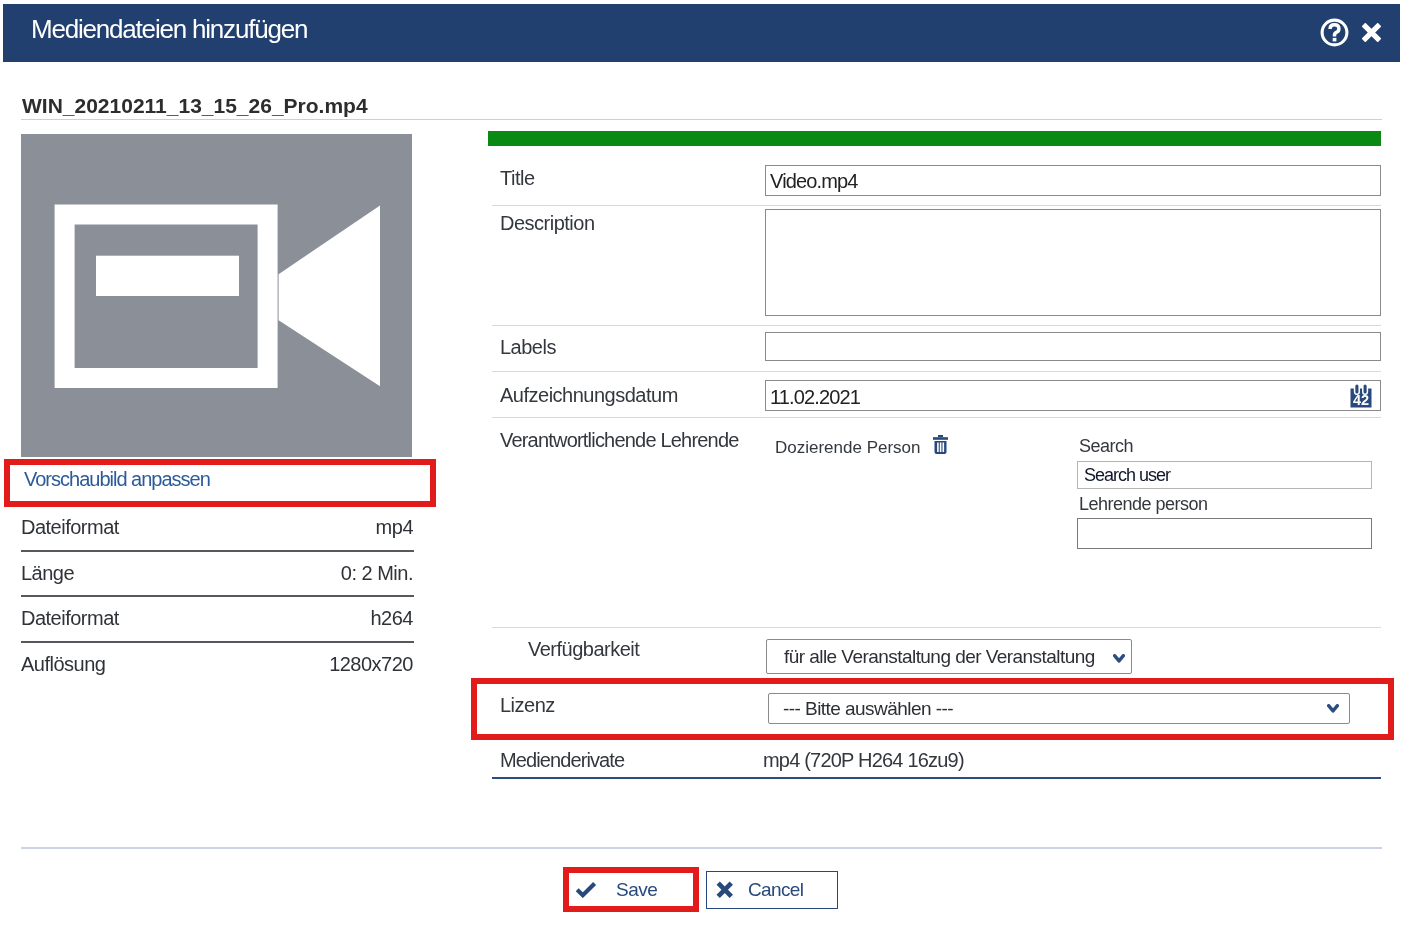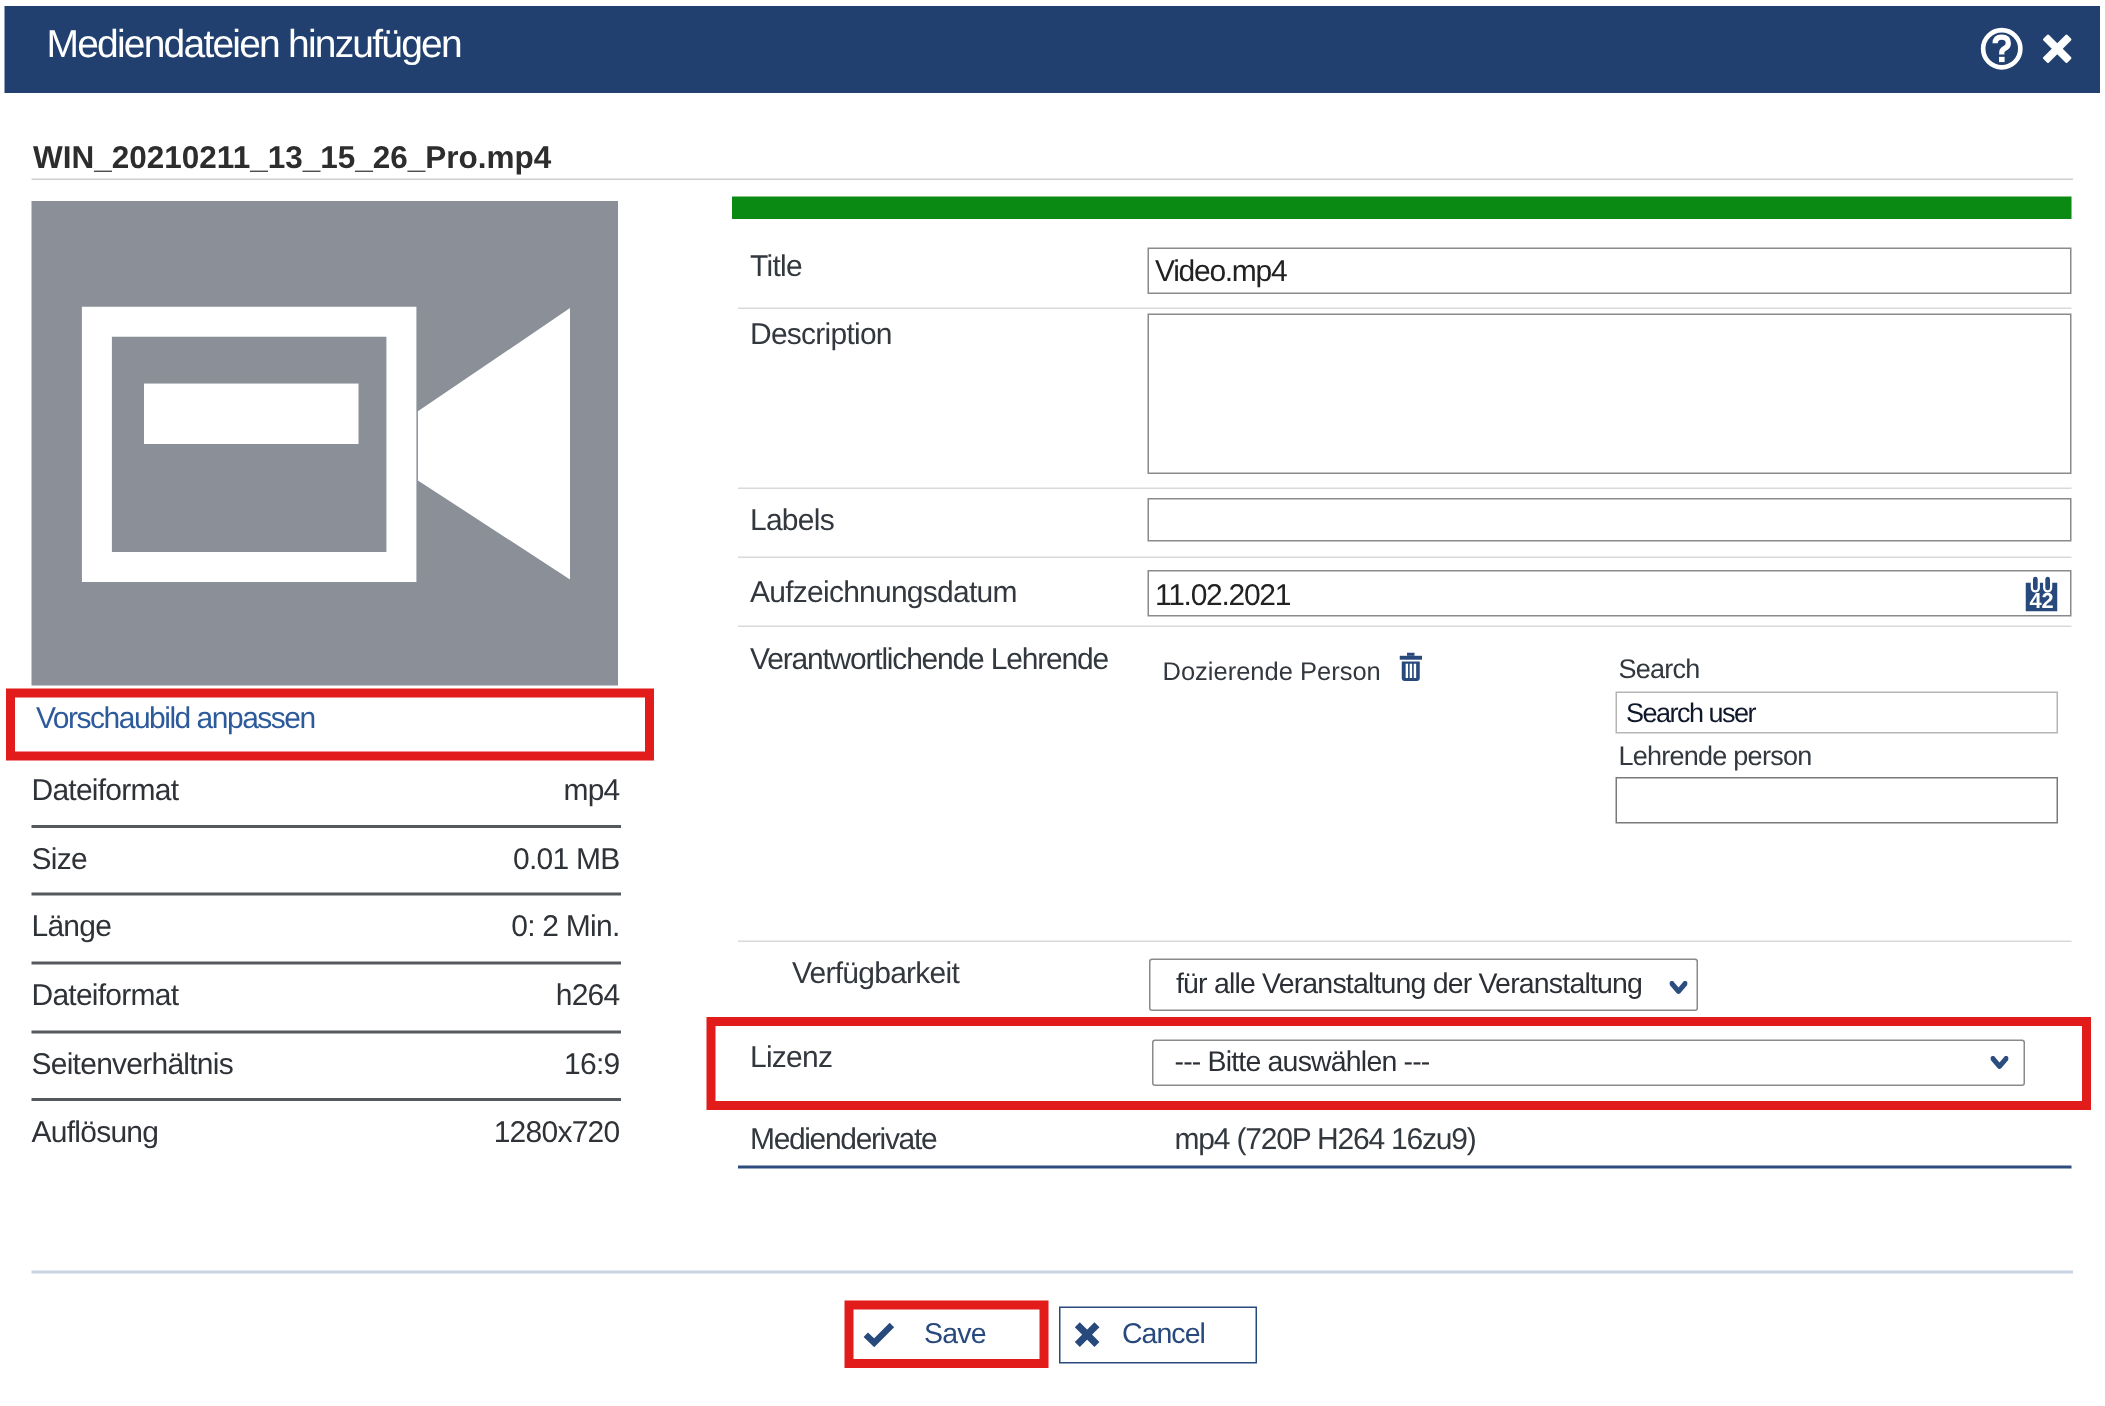--- a/index.html
+++ b/index.html
@@ -36,34 +36,26 @@
 
 <div class="abs" style="left:4px;top:459px;width:432px;height:48px;border:6px solid #e21b1b;box-sizing:border-box;"></div>
 <div class="abs" style="left:24px;top:461px;height:36px;line-height:36px;font-size:20px;color:#2d5a9b;letter-spacing:-1.0px;">Vorschaubild anpassen</div>
 
 <div class="abs" style="left:21px;top:506px;width:393px;">
   <div style="height:43.7px;border-bottom:2px solid #55585c;position:relative;">
     <span style="position:absolute;left:0px;top:10px;font-size:20px;color:#2f3338;letter-spacing:-0.5px;">Dateiformat</span>
     <span style="position:absolute;right:1px;top:10px;font-size:20px;color:#2f3338;letter-spacing:-0.5px;">mp4</span>
   </div>
   <div style="height:43.7px;border-bottom:2px solid #55585c;position:relative;">
-    <span style="position:absolute;left:0px;top:10px;font-size:20px;color:#2f3338;letter-spacing:-0.5px;">Size</span>
-    <span style="position:absolute;right:1px;top:10px;font-size:20px;color:#2f3338;letter-spacing:-0.5px;">0.01 MB</span>
-  </div>
-  <div style="height:43.7px;border-bottom:2px solid #55585c;position:relative;">
     <span style="position:absolute;left:0px;top:10px;font-size:20px;color:#2f3338;letter-spacing:-0.5px;">Länge</span>
     <span style="position:absolute;right:1px;top:10px;font-size:20px;color:#2f3338;letter-spacing:-0.5px;">0: 2 Min.</span>
   </div>
   <div style="height:43.7px;border-bottom:2px solid #55585c;position:relative;">
     <span style="position:absolute;left:0px;top:10px;font-size:20px;color:#2f3338;letter-spacing:-0.5px;">Dateiformat</span>
     <span style="position:absolute;right:1px;top:10px;font-size:20px;color:#2f3338;letter-spacing:-0.5px;">h264</span>
-  </div>
-  <div style="height:43.7px;border-bottom:2px solid #55585c;position:relative;">
-    <span style="position:absolute;left:0px;top:10px;font-size:20px;color:#2f3338;letter-spacing:-0.5px;">Seitenverhältnis</span>
-    <span style="position:absolute;right:1px;top:10px;font-size:20px;color:#2f3338;letter-spacing:-0.5px;">16:9</span>
   </div>
   <div style="height:43.7px;position:relative;">
     <span style="position:absolute;left:0px;top:10px;font-size:20px;color:#2f3338;letter-spacing:-0.5px;">Auflösung</span>
     <span style="position:absolute;right:1px;top:10px;font-size:20px;color:#2f3338;letter-spacing:-0.5px;">1280x720</span>
   </div>
 </div>
 
 <div class="abs" style="left:488px;top:131px;width:893px;height:15px;background:#0a8a12;"></div>
 
 <div class="lbl" style="left:500px;top:167px;">Title</div>
@@ -117,21 +109,21 @@
 
 <div class="abs" style="left:471px;top:678px;width:923px;height:62px;border:6px solid #e21b1b;box-sizing:border-box;"></div>
 <div class="lbl" style="left:500px;top:694px;">Lizenz</div>
 <div class="inp" style="left:768px;top:693px;width:582px;height:31px;border-radius:2px;"></div>
 <div class="abs" style="left:783px;top:693px;height:31px;line-height:31px;font-size:19px;color:#2c3036;letter-spacing:-0.55px;">--- Bitte auswählen ---</div>
 <svg class="abs" style="left:1327px;top:704px;" width="12" height="9" viewBox="0 0 12 9">
   <path d="M1.6 1.7 L6 6.9 L10.4 1.7" fill="none" stroke="#2c4d80" stroke-width="3.4" stroke-linecap="round" stroke-linejoin="round"></path>
 </svg>
 
 <div class="lbl" style="left:500px;top:749px;letter-spacing:-0.9px;">Medienderivate</div>
-<div class="lbl" style="left:763px;top:749px;letter-spacing:-0.8px;margin-left:20px;">mp4 (720P H264 16zu9)</div>
+<div class="lbl" style="left:763px;top:749px;letter-spacing:-0.8px;">mp4 (720P H264 16zu9)</div>
 <div class="abs" style="left:492px;top:777px;width:889px;height:2px;background:#2c4d7e;"></div>
 
 <div class="abs" style="left:21px;top:847px;width:1361px;height:2px;background:#ccd3e3;"></div>
 
 <div class="abs" style="left:563px;top:867px;width:136px;height:45px;border:6px solid #e21b1b;box-sizing:border-box;background:#fff;"></div>
 <svg class="abs" style="left:575px;top:881px;" width="22" height="17" viewBox="0 0 22 17">
   <path d="M2.2 8.8 L7.8 14.2 L19.6 2.4" fill="none" stroke="#28497c" stroke-width="4.2" stroke-linecap="butt"></path>
 </svg>
 <div class="abs" style="left:616px;top:869px;height:41px;line-height:41px;font-size:19px;color:#28497c;letter-spacing:-0.5px;">Save</div>
 

